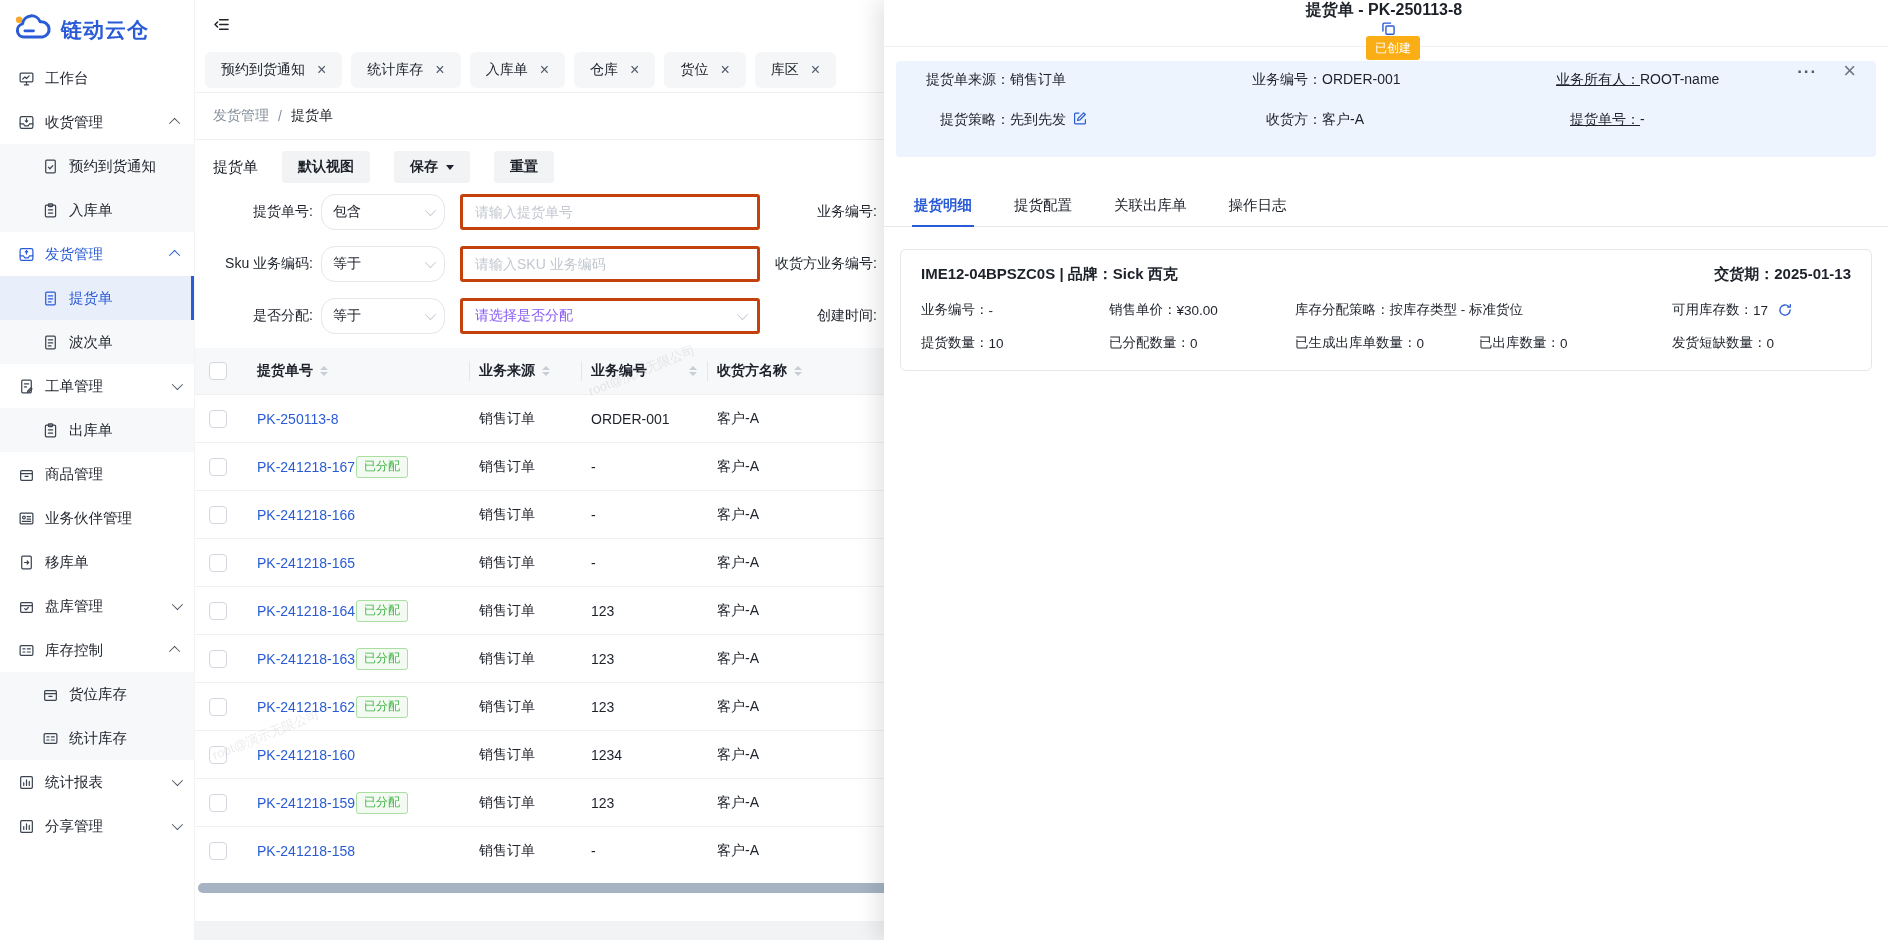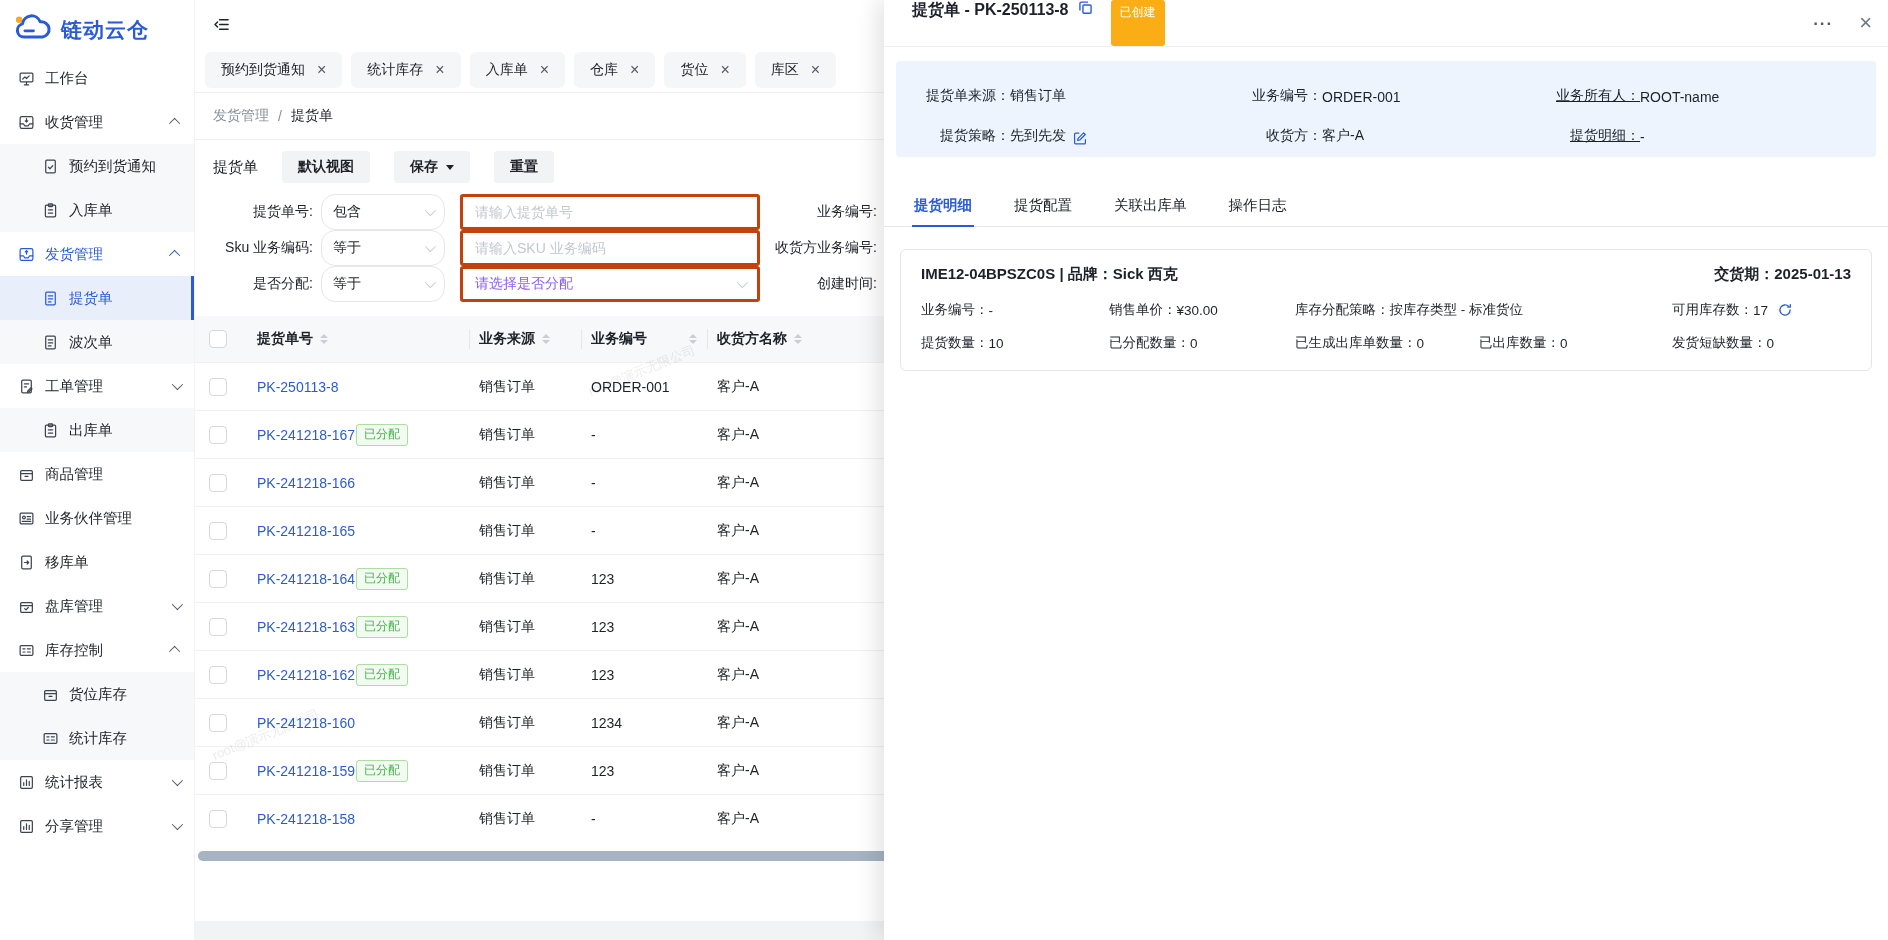--- a/index.html
+++ b/index.html
@@ -29,21 +29,21 @@
   .tabstrip{height:44px;display:flex;align-items:center;gap:9px;padding:0 10px;border-bottom:1px solid #f0f0f0;}
   .chip{height:36px;display:flex;align-items:center;gap:12px;padding:0 16px;background:#f5f6f8;border-radius:6px;font-size:14px;cursor:pointer;white-space:nowrap;}
   .chip-close{color:#4e5969;font-size:16px;line-height:1;cursor:pointer;}
   .breadcrumb{height:46px;display:flex;align-items:center;gap:9px;padding:0 18px;font-size:14px;border-bottom:1px solid #f0f0f0;}
   .bc-dim{color:#86909c;}
   
   .toolbar{height:54px;display:flex;align-items:center;gap:24px;padding:0 18px;}
   .toolbar-title{font-size:15px;}
   .btn{height:32px;display:inline-flex;align-items:center;gap:8px;padding:0 16px;background:#f2f3f5;border:none;border-radius:3px;font-size:14px;font-weight:600;color:#1d2129;cursor:pointer;font-family:inherit;}
   .caret{width:0;height:0;border-left:4.5px solid transparent;border-right:4.5px solid transparent;border-top:5.5px solid #1d2129;}
-  .filters{display:flex;flex-direction:column;gap:0;padding-left:18px;width:664px;}
+  .filters{display:flex;flex-direction:column;gap:16px;padding-left:18px;width:664px;}
   .filter-row{display:flex;align-items:center;height:36px;}
   .f-label{width:100px;text-align:right;font-size:14px;flex:none;}
   .f-op{width:124px;height:36px;margin-left:8px;border:1px solid #e5e6eb;border-radius:14px;display:flex;align-items:center;justify-content:space-between;padding:0 11px;box-sizing:border-box;font-size:14px;flex:none;cursor:pointer;background:#fff;}
   .sel-arrow{width:7px;height:7px;border-right:1.4px solid #c9cdd4;border-bottom:1.4px solid #c9cdd4;transform:rotate(45deg) translateY(-2px);}
   .f-input,.f-select{width:300px;height:36px;margin-left:15px;border:3px solid #c2410c;border-radius:3px;box-sizing:border-box;font-size:14px;padding:0 12px;font-family:inherit;flex:none;background:#fff;}
   .f-input::placeholder{color:#c2c7cf;}
   .f-select{display:flex;align-items:center;justify-content:space-between;color:#8b5cf6;cursor:pointer;}
   .f-label2{flex:1;text-align:right;font-size:14px;}
   
   .table{margin-top:14px;}
@@ -66,29 +66,29 @@
   .link{color:#2a5bd7;text-decoration:none;}
   .badge-green{margin-left:1px;font-size:12px;color:#46b34a;border:1px solid #a9dfa1;background:#f3faf1;border-radius:3px;padding:1.5px 7px;white-space:nowrap;text-align:center;}
   .hscroll{height:10px;background:#eef0f2;border-radius:5px;margin:9px 8px 0 3px;position:relative;cursor:pointer;}
   .hthumb{position:absolute;left:0;top:0;height:10px;width:68%;background:#a5b3c2;border-radius:5px;}
   .footer-strip{position:absolute;bottom:0;left:0;right:0;height:19px;background:#f2f3f5;}
   .wm{position:absolute;color:rgba(60,60,60,0.10);font-size:13px;transform:rotate(-22deg);pointer-events:none;white-space:nowrap;z-index:1;}
   .wm1{left:390px;top:362px;}
   .wm2{left:14px;top:726px;}
   
   .drawer{position:absolute;left:884px;top:0;width:1004px;height:100%;background:#fff;box-shadow:-8px 0 20px rgba(0,0,0,0.10);z-index:5;box-sizing:border-box;}
-  .d-header{height:46px;display:flex;padding:0 16px 0 28px;border-bottom:1px solid #f0f0f0;}
+  .d-header{height:46px;display:flex;align-items:center;padding:0 32px 0 28px;border-bottom:1px solid #f0f0f0;flex-direction:column;}
   .d-title{font-size:16px;font-weight:700;}
   .d-copy{margin-left:9px;display:flex;cursor:pointer;}
   .d-badge{margin-left:18px;background:#faad14;color:#fff;font-size:12px;padding:3.5px 9px;border-radius:3px;}
   .d-actions{margin-left:auto;display:flex;align-items:center;gap:26px;color:#4e5969;}
   .d-more{font-size:17px;font-weight:700;letter-spacing:1px;cursor:pointer;line-height:1;}
   .d-close{font-size:22px;line-height:1;cursor:pointer;color:#6b7785;}
   .d-info{margin:14px 12px 0;background:#edf4fe;border-radius:4px;padding:10px 18px 12px;display:grid;grid-template-columns:330px 300px 1fr;row-gap:6px;font-size:14px;}
-  .d-cell{display:flex;align-items:flex-end;height:34px;}
+  .d-cell{display:flex;align-items:flex-start;height:34px;}
   .d-lab{text-align:right;flex:none;color:#1d2129;}
   .d-lab.w0{width:96px;} .d-lab.w1{width:78px;} .d-lab.w2{width:96px;text-decoration:underline;}
   .d-edit{margin-left:7px;display:flex;cursor:pointer;}
   .d-tabs{display:flex;gap:38px;padding:0 28px;margin-top:30px;border-bottom:1px solid #e5e6eb;font-size:14.5px;}
   .d-tab{padding:9px 2px 11px;cursor:pointer;position:relative;}
   .d-tab.active{color:#2a5bd7;font-weight:600;}
   .d-tab.active::after{content:'';position:absolute;left:0;right:0;bottom:-1px;height:2px;background:#2a5bd7;}
   .d-card{margin:22px 16px 0;border:1px solid #e5e6eb;border-radius:6px;padding:15px 20px 18px;}
   .d-card-head{display:flex;justify-content:space-between;align-items:center;font-size:15px;font-weight:700;}
   .d-grid1{display:grid;grid-template-columns:188px 186px 377px 1fr;margin-top:17px;font-size:13.5px;}
@@ -582,21 +582,21 @@
               <path d="M12.4 8.6v3.3a1 1 0 0 1-1 1H2.6a1 1 0 0 1-1-1V3.1a1 1 0 0 1 1-1h3.3"></path>
               <path d="M10.6 1.8l1.7 1.7-5.5 5.5-2.2.5.5-2.2z"></path>
             </svg>
           </span>
         </div>
         <div class="d-cell">
           <span class="d-lab w1">收货方：</span>
           <span>客户-A</span>
         </div>
         <div class="d-cell">
-          <span class="d-lab w2">提货明细：</span>
+          <span class="d-lab w2">提货单号：</span>
           <span>-</span>
         </div>
       </div>
 
     <div class="d-tabs" id="dtabs">
         <span class="d-tab active">提货明细</span>
         <span class="d-tab ">提货配置</span>
         <span class="d-tab ">关联出库单</span>
         <span class="d-tab ">操作日志</span>
       </div>

